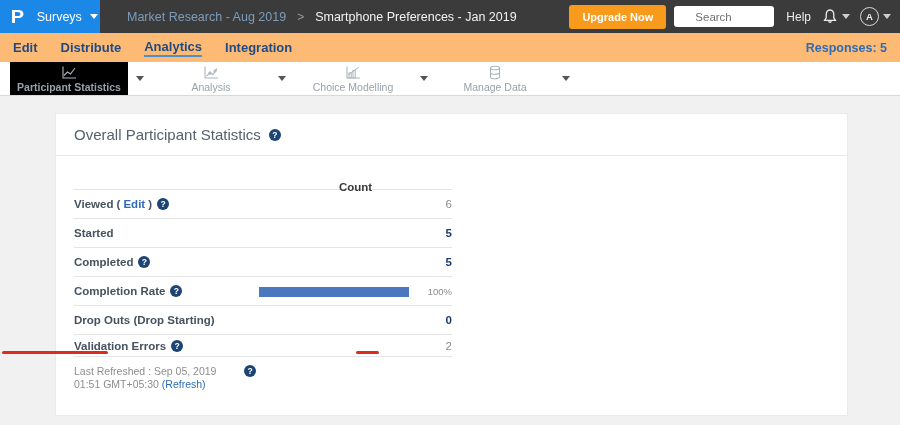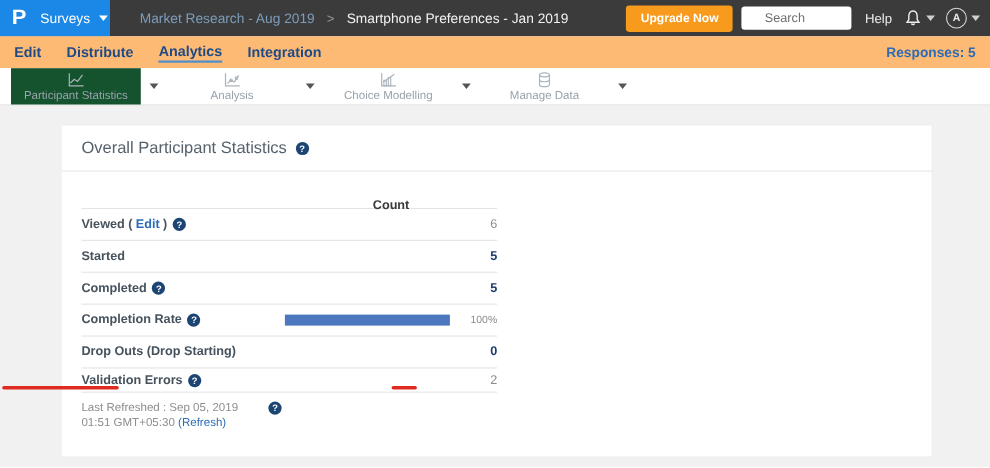--- a/index.html
+++ b/index.html
@@ -33,21 +33,21 @@
   
   .navrow { position:absolute; top:33px; left:0; width:900px; height:29px; background:#fdba74; display:flex; align-items:center; padding:0 13px;text-align:right; }
   .nav-item { font-size:13px; font-weight:700; color:#1e4a85; margin-right:23px; cursor:pointer; padding-bottom:1px; }
   .nav-item.active { border-bottom:2px solid #4d8fce; }
   .responses { margin-left:auto; color:#2d6cb5; font-size:12.5px; font-weight:600; }
 
   
   .toolbar { position:absolute; top:62px; left:0; width:900px; height:34px; background:#fff; border-bottom:1px solid #d9d9d9; display:flex; padding-left:10px; }
   .tool-group { width:142px; height:33px; display:flex; align-items:stretch; }
   .tool-stack { flex:1; display:flex; flex-direction:column; align-items:center; justify-content:center; cursor:pointer; }
-  .tool-stack.active { background:#14532d; }
+  .tool-stack.active { background:#000000;font-weight:bold; }
   .tool-label { font-size:10.5px; color:#98a2ab; margin-top:1px; white-space:nowrap; }
   .tool-caret { width:24px; display:flex; align-items:center; justify-content:center; cursor:pointer; }
   .tool-caret .caret { border-top-color:#555; }
 
   
   .page { position:absolute; top:96px; left:0; width:900px; height:329px; background:#f1f1f1; }
   .card { position:absolute; left:55px; top:17px; width:793px; height:303px; background:#fff; border:1px solid #eaeaea; }
   .card-title-row { height:42px; display:flex; align-items:center; padding-left:18px; border-bottom:1px solid #e8e8e8; }
   .card-title { font-size:15px; color:#55626e; }
   .help-icon { width:12px; height:12px; background:#1c4573; border-radius:50%; color:#fff; font-size:8.5px; font-weight:700; display:inline-flex; align-items:center; justify-content:center; margin-left:8px; cursor:pointer; flex:none; }
@@ -57,21 +57,21 @@
   .trow { display:flex; align-items:center; border-bottom:1px solid #e4e4e4; height:29px; }
   .trow.header { height:34px; }
   .trow.last { height:22px; }
   .tlabel { flex:1; display:flex; align-items:center; font-size:11.5px; font-weight:700; color:#46535e; }
   .tvalue { width:193px; text-align:right; font-size:11.5px; }
   .count-head { width:193px; text-align:center; font-size:11.5px; font-weight:700; color:#3a3a3a;margin-top:28px; }
   .v-strong { color:#1d3a6d; font-weight:700; }
   .v-muted { color:#8b8b8b; }
   .link-blue { color:#2d6cb5; cursor:pointer; }
   .gap { margin:0 3px; }
-  .bar-cell { width:193px; display:flex; align-items:flex-start;gap:16px; }
+  .bar-cell { width:193px; display:flex; align-items:flex-end;gap:16px; }
   .bar-track { width:152px; height:10px; background:#e9e9e9; }
   .bar-fill { height:10px; background:#4a77bd; }
   .bar-label { font-size:9.5px; color:#8b8b8b; margin-left:3px; }
 
   .card-footer { display:flex; margin-left:18px; margin-top:8px; }
   .refreshed-col { width:165px; font-size:10.5px; line-height:13px; color:#8d8d8d; }
   .rates-col { display:flex; align-items:flex-start; font-size:11px; color:#6b7680; }
   .rates-col .help-icon { margin-top:0; }
 
   .annotation { position:absolute; height:3px; background:#df2b1f; border-radius:2px; }

